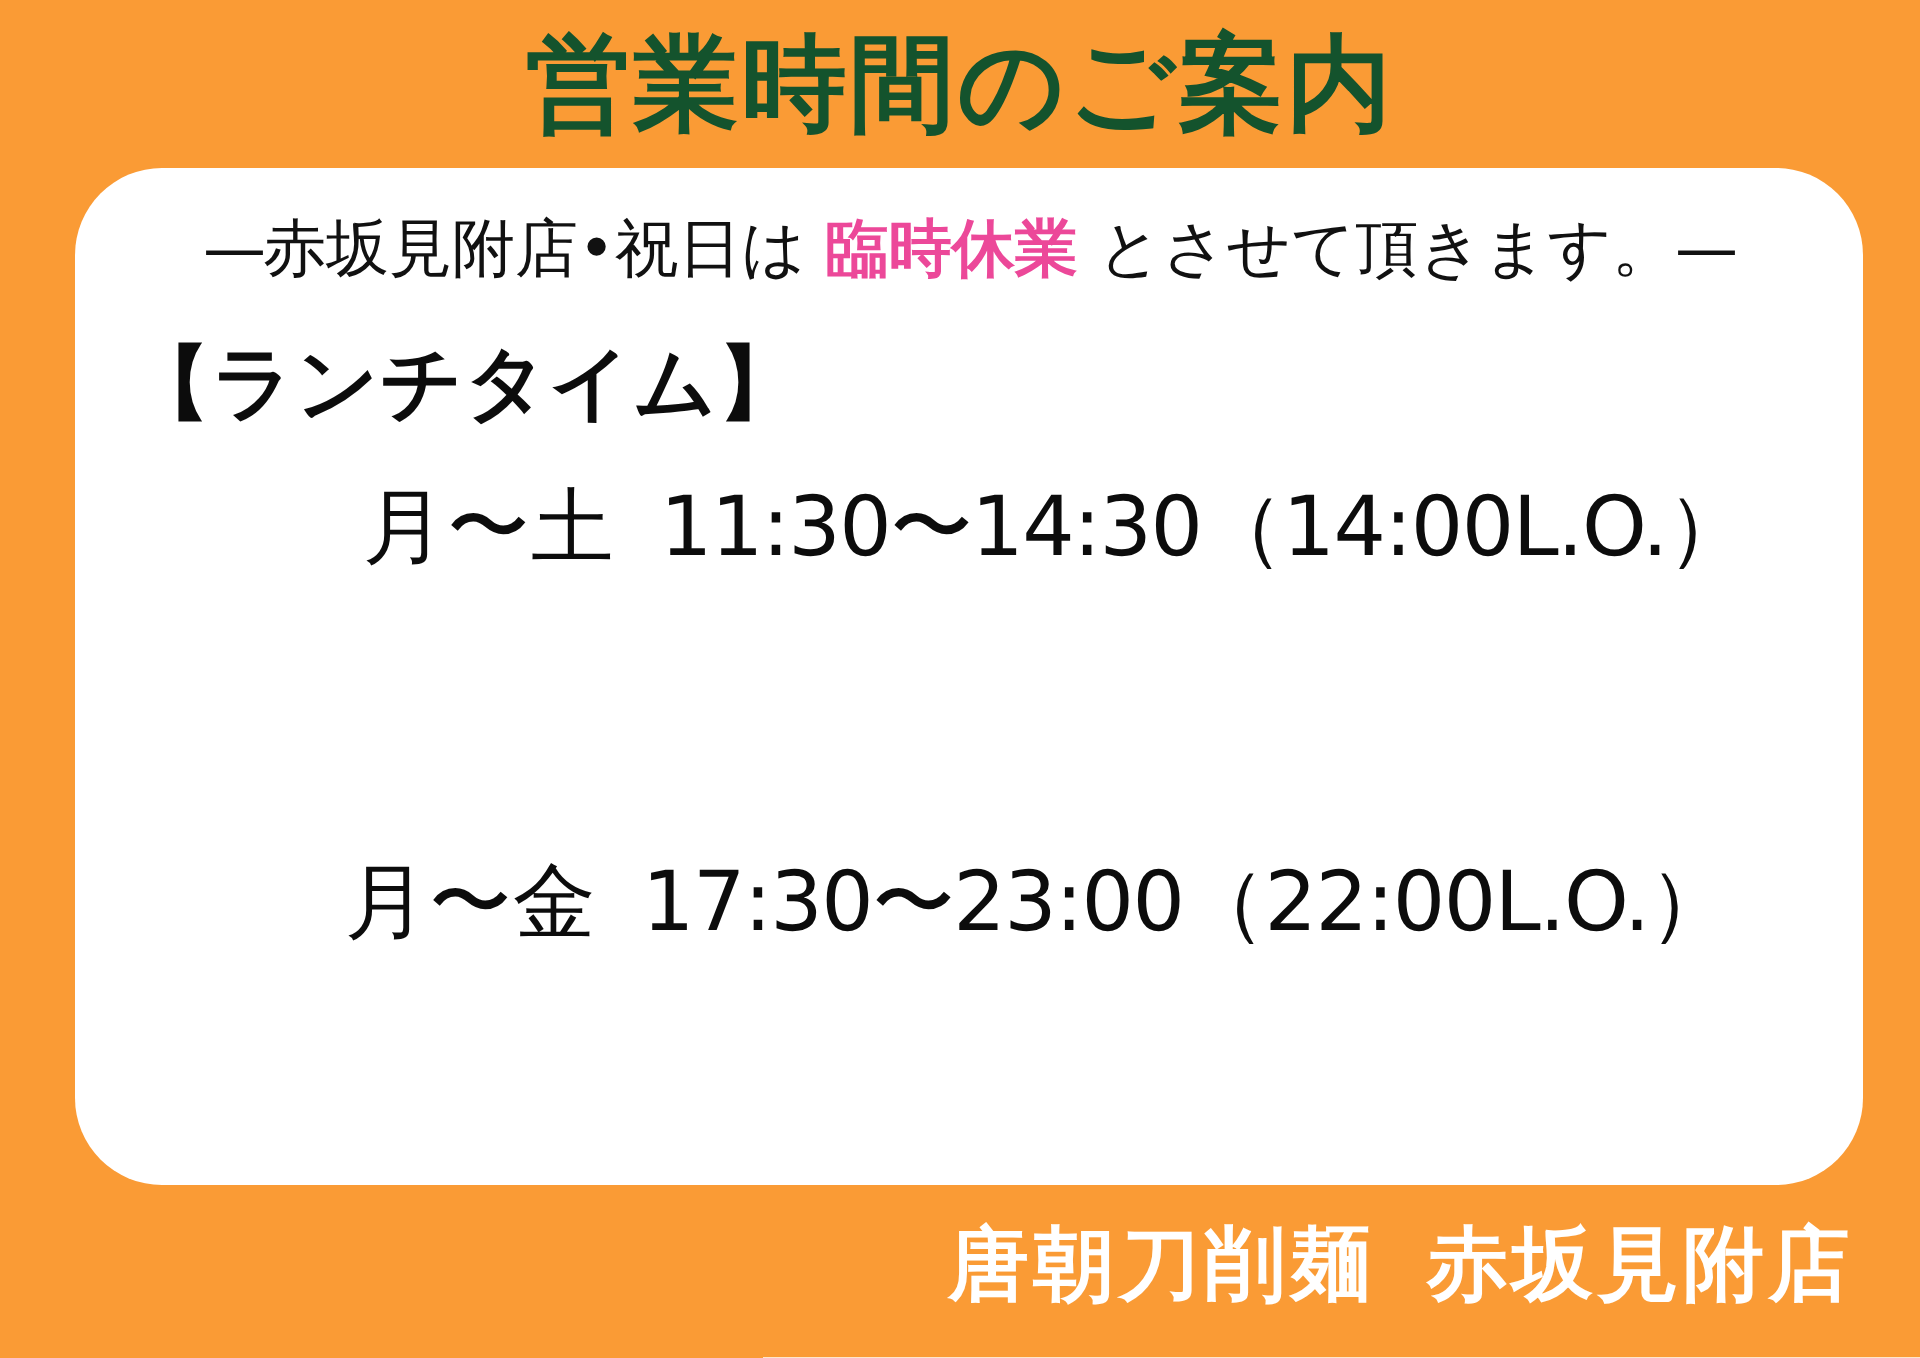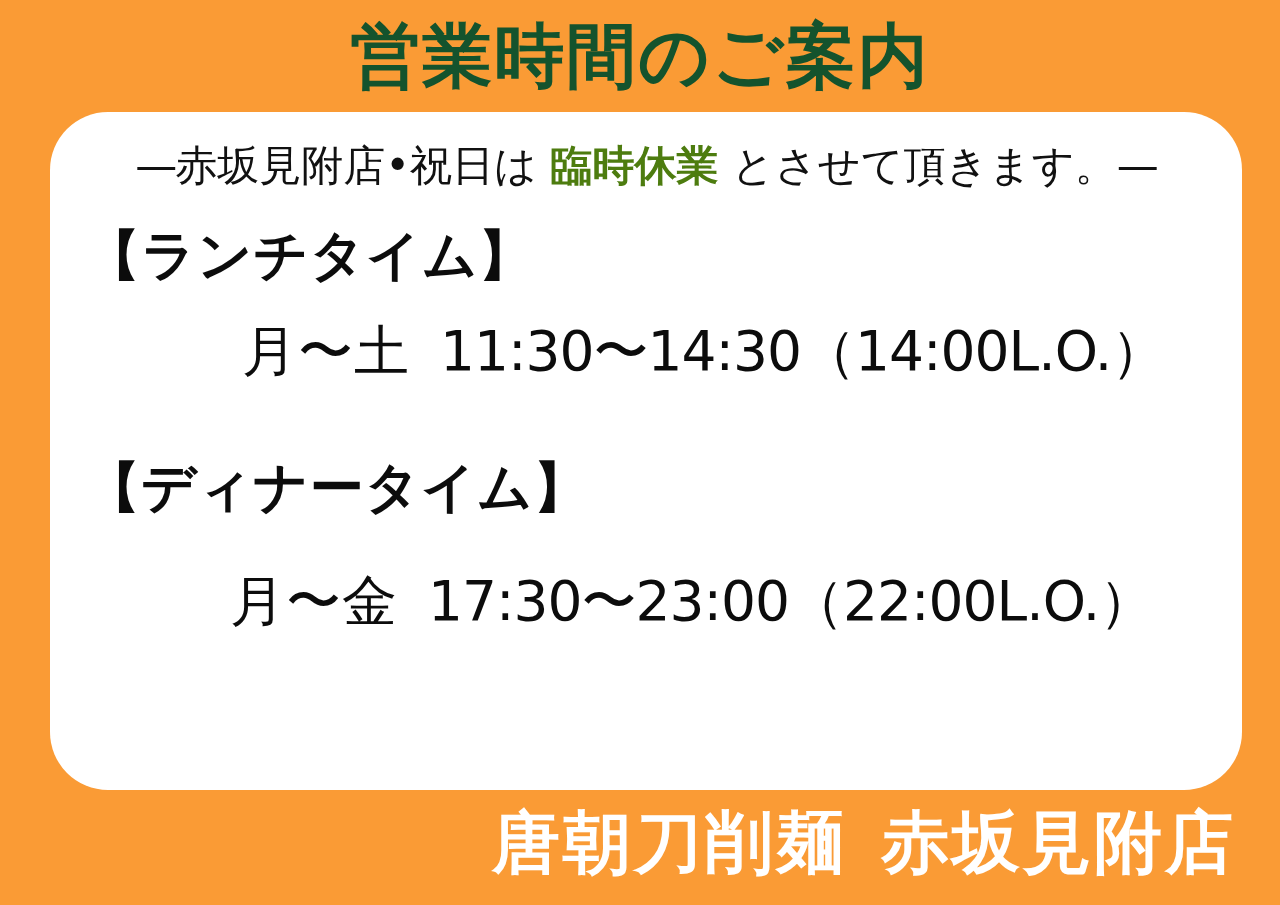--- a/index.html
+++ b/index.html
@@ -57,21 +57,21 @@
     font-size: 42px;
     line-height: 52px;
     color: #111111;
     white-space: nowrap;
     letter-spacing: 0px;
   }
   #closure-notice .dash {
     letter-spacing: -2px;
   }
   .highlight-red {
-    color: #4d7c0f;
+    color: #ec4899;
     font-weight: 700;
   }
   
   .section-heading {
     position: absolute;
     left: 36px;
     font-size: 54px;
     line-height: 64px;
     color: #0c0c0c;
     font-weight: 700;
@@ -129,21 +129,21 @@
     display: inline-block;
     width: 150px;
     text-align: left;
   }
   
   #shop-name {
     position: absolute;
     right: 44px;
     top: 806px;
     color: #ffffff;
-    font-size: 68px;
+    font-size: 54px;
     line-height: 74px;
     font-weight: 700;
     white-space: nowrap;
     letter-spacing: 3px;
     text-align: right;
   }
   #shop-name .name-gap {
     display: inline-block;
     width: 34px;
   }
@@ -160,21 +160,20 @@
     <div id="closure-notice">
       <span class="dash">—</span><span>赤坂見附店•祝日は </span><span class="highlight-red">臨時休業</span><span> とさせて頂きます。</span><span class="dash">—</span>
     </div>
 
     <div id="lunch-heading" class="section-heading">【ランチタイム】</div>
 
     <div id="lunch-hours-1" class="hours-row">
       <span class="days">月〜土</span><span class="gap"></span><span class="times">11:30〜14:30（14:00L.O.）</span>
     </div>
 
-    <div id="dinner-heading" class="section-heading">【ディナータイム】</div>
 
     <div id="dinner-hours-1" class="hours-row">
       <span class="days">月〜金</span><span class="gap"></span><span class="times">17:30〜23:00（22:00L.O.）</span>
     </div>
 
 
   </div>
 
   <div id="shop-name">
     <span>唐朝刀削麺</span><span class="name-gap"></span><span>赤坂見附店</span>

